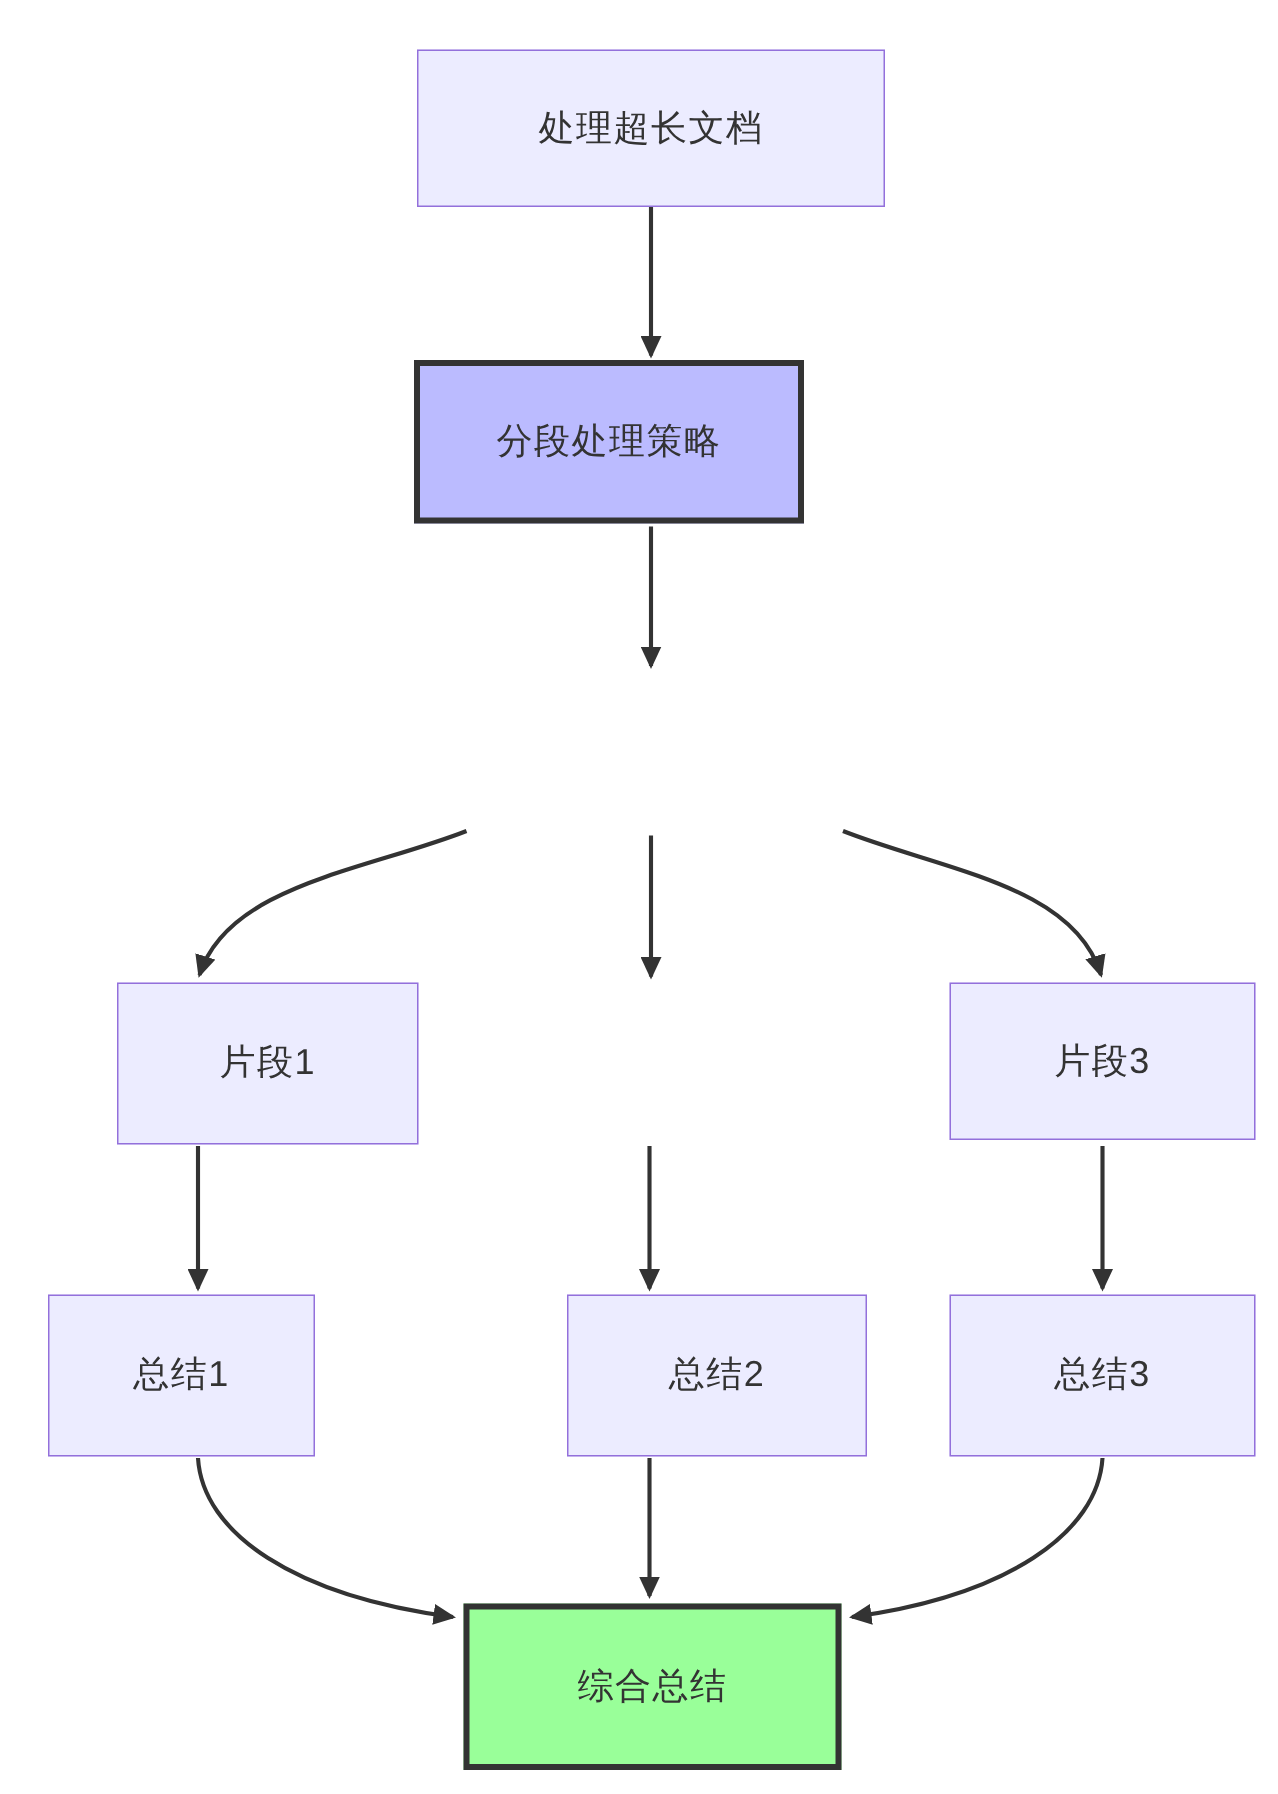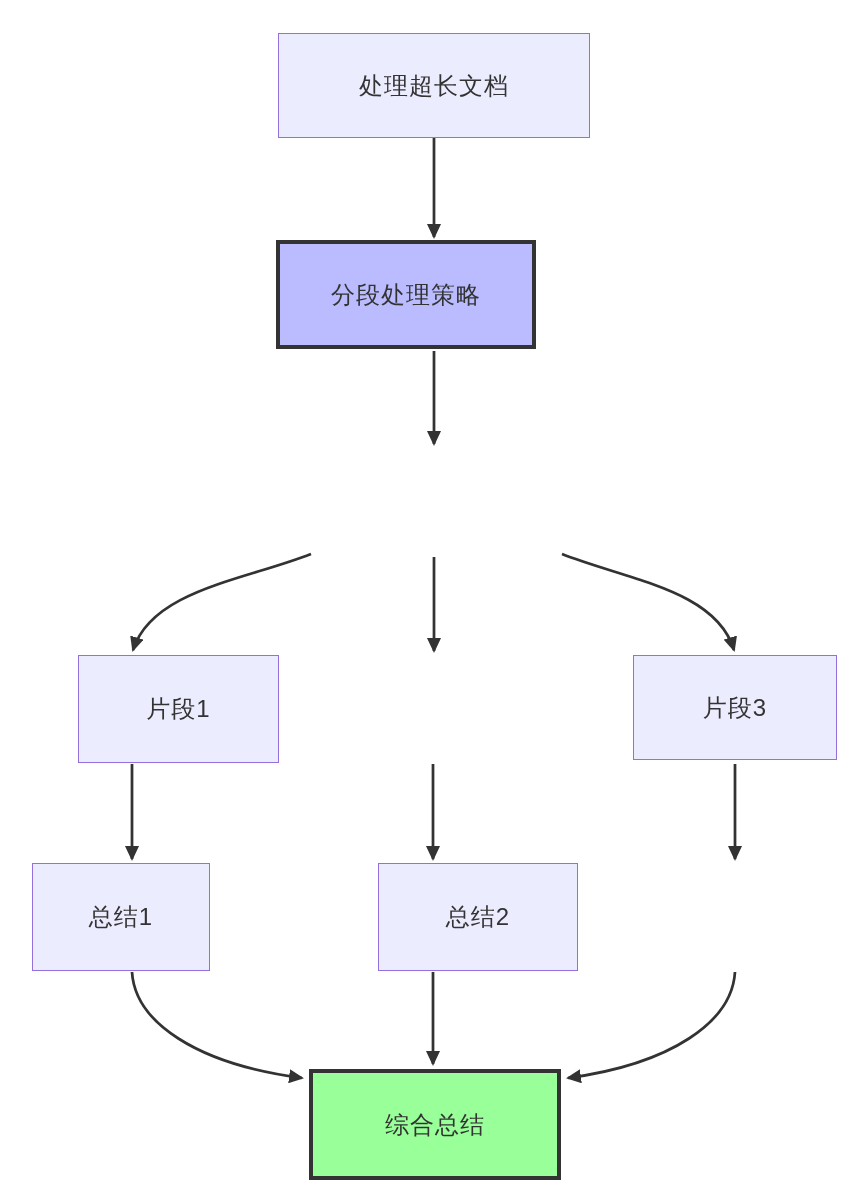--- a/index.html
+++ b/index.html
@@ -101,18 +101,21 @@
   </div>
 
   <div class="node default n-e1">
     <span>总结1</span>
   </div>
 
   <div class="node default n-e2">
     <span>总结2</span>
   </div>
 
+  <div class="node default n-e3">
+    <span>总结3</span>
+  </div>
 
   <div class="node green n-f">
     <span>综合总结</span>
   </div>
 
 </div>
 
 </body></html>

